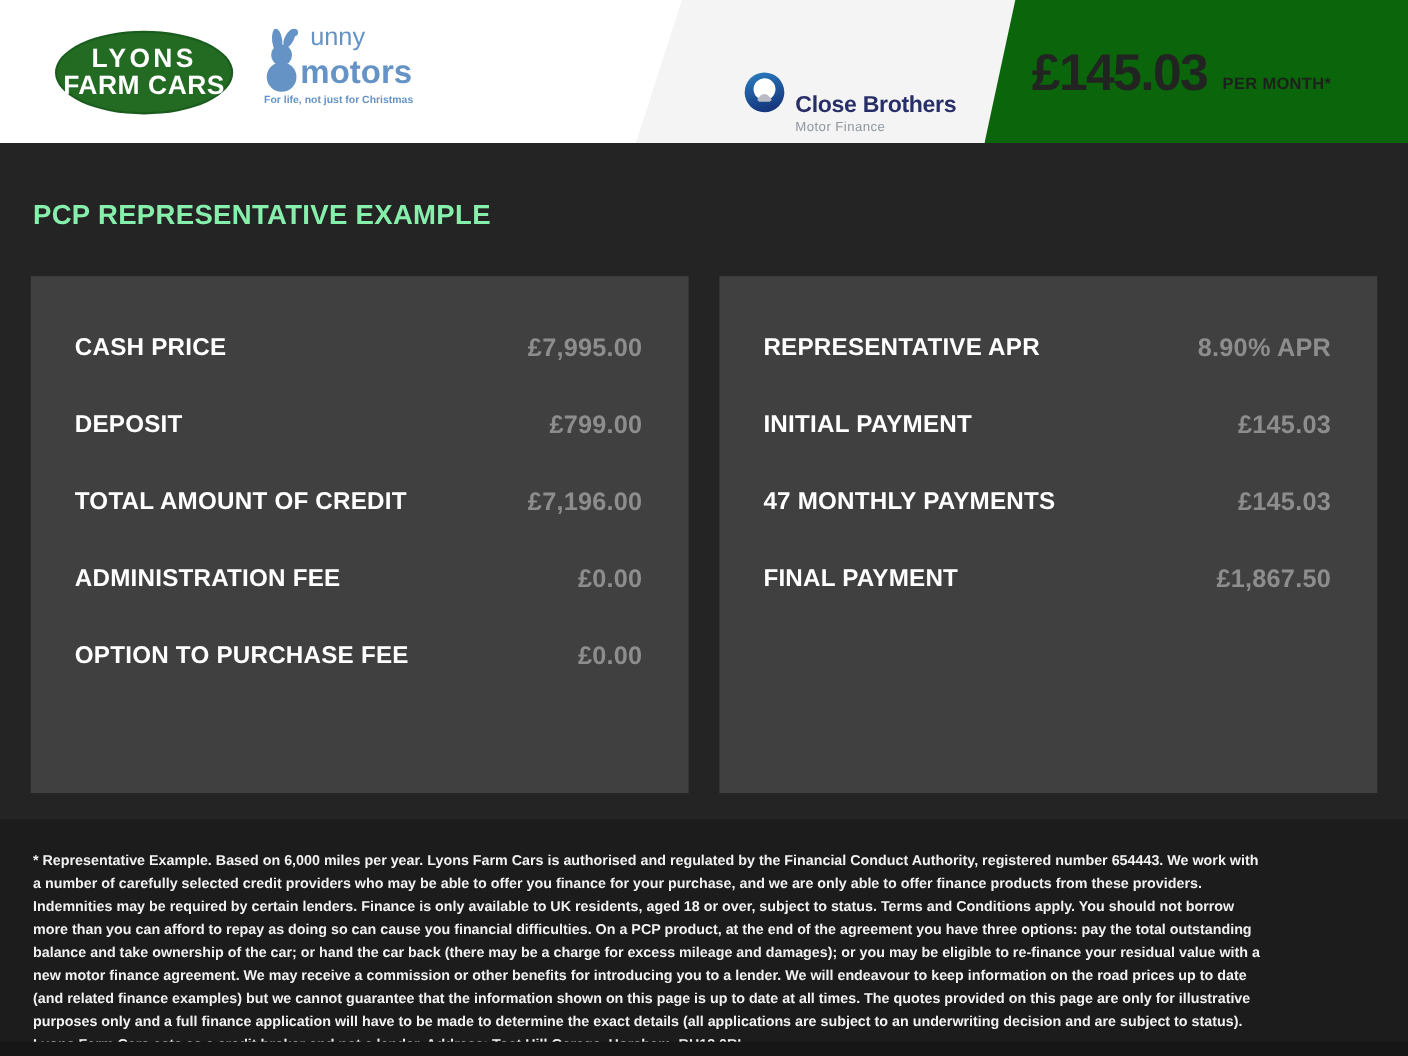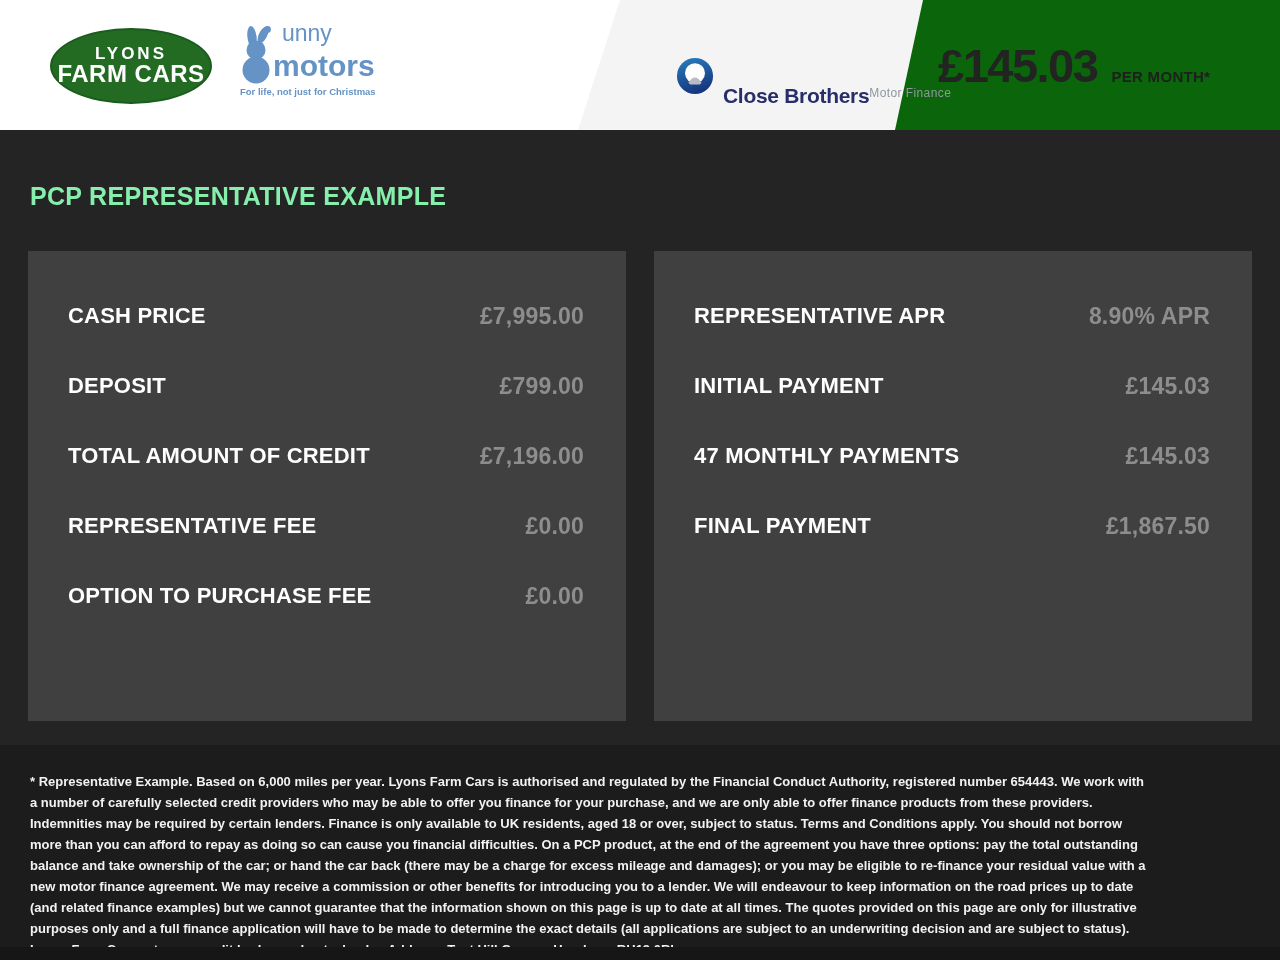--- a/index.html
+++ b/index.html
@@ -32,36 +32,36 @@
     position: absolute; left: 50px; top: 28px;
     width: 162px; height: 76px;
     background: #236b23;
     border: 2px solid #1a5c1d;
     border-radius: 50%;
     display: flex; flex-direction: column;
     align-items: center; justify-content: center;
     color: #ffffff; font-weight: bold; text-align: center;
     line-height: 1.02;
   }
-  .lyons .l1 { font-size: 17px; letter-spacing: 3px; }
+  .lyons .l1 { font-size: 24px; letter-spacing: 3px; }
   .lyons .l2 { font-size: 24px; letter-spacing: 0.5px; }
 
   
   .bunny { position: absolute; left: 240px; top: 24px; width: 152px; height: 80px; color: #6593c5; }
   .bunny svg { position: absolute; left: 0; top: 2px; }
   .bunny .w1 { position: absolute; left: 42px; top: -4px; font-size: 23px; font-weight: normal; letter-spacing: 0px; }
   .bunny .w2 { position: absolute; left: 33px; top: 25px; font-size: 30px; font-weight: bold; letter-spacing: 0px; }
   .bunny .tag { position: absolute; left: 0px; top: 62px; font-size: 9.5px; font-weight: bold; white-space: nowrap; }
 
   
   .cb {
     position: absolute; left: 676px; top: 45px;
     display: flex; align-items: center; gap: 9px;
   }
-  .cb .txt { display: flex; flex-direction: row; margin-top: 40px; }
+  .cb .txt { display: flex; flex-direction: column; margin-top: 40px; }
   .cb .name { font-size: 21px; font-weight: bold; color: #272e68; letter-spacing: -0.3px; line-height: 1.05; }
   .cb .sub  { font-size: 12px; color: #9096a0; letter-spacing: 0.4px; margin-top: 1px; }
 
   
   .price-wrap {
     position: absolute; left: 938px; top: 0; height: 130px;
     display: flex; align-items: center;
   }
   .price-amount {
     font-size: 47px; font-weight: bold; color: #222422; letter-spacing: -1.5px;
@@ -174,21 +174,21 @@
       </div>
       <div class="row">
         <span class="label">DEPOSIT</span>
         <span class="value">£799.00</span>
       </div>
       <div class="row">
         <span class="label">TOTAL AMOUNT OF CREDIT</span>
         <span class="value">£7,196.00</span>
       </div>
       <div class="row">
-        <span class="label">REPRESENTATIVE FEE</span>
+        <span class="label">ADMINISTRATION FEE</span>
         <span class="value">£0.00</span>
       </div>
       <div class="row">
         <span class="label">OPTION TO PURCHASE FEE</span>
         <span class="value">£0.00</span>
       </div>
     </section>
 
     <section class="panel">
       <div class="row">

